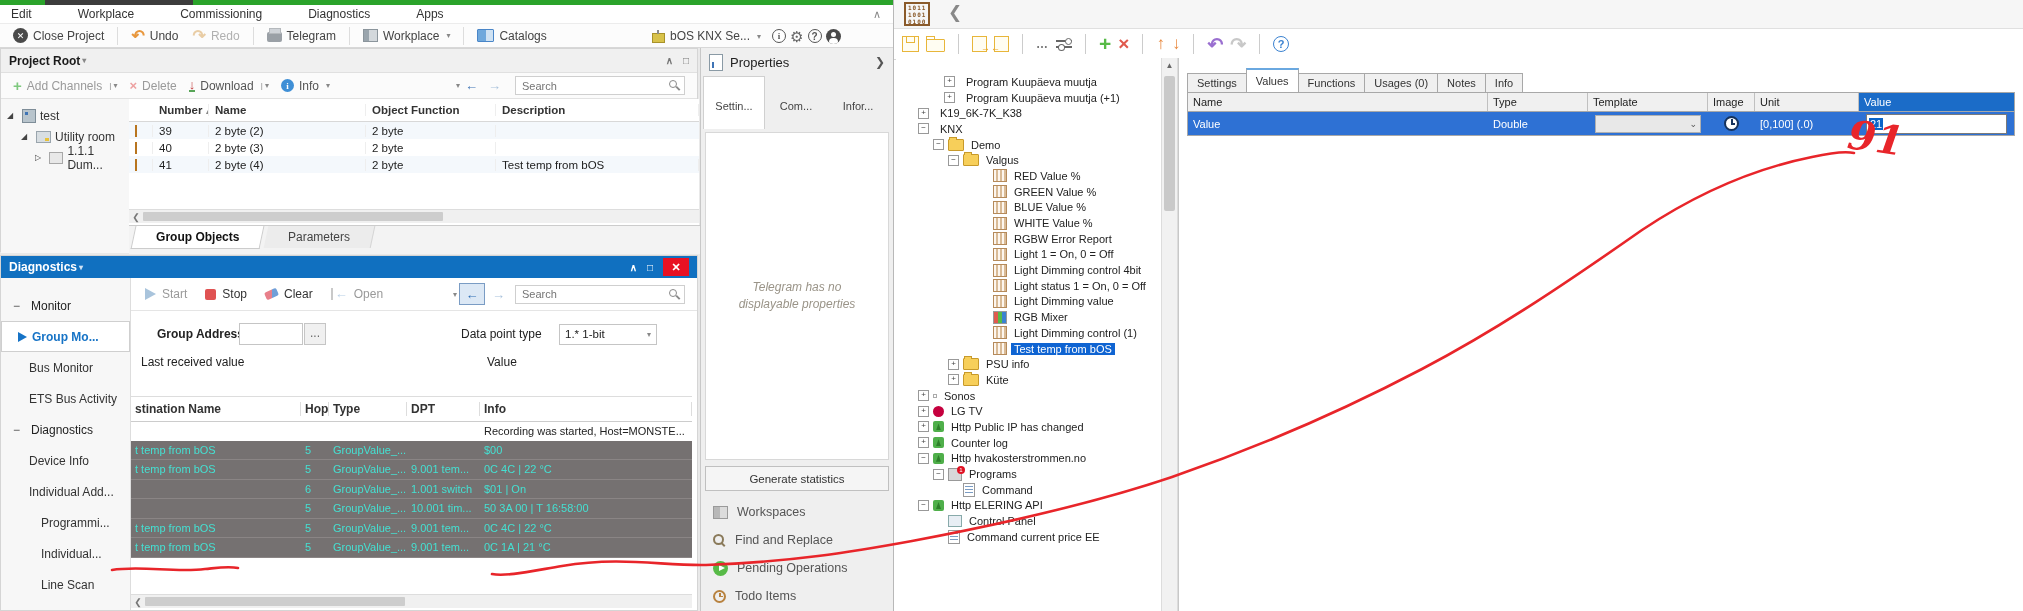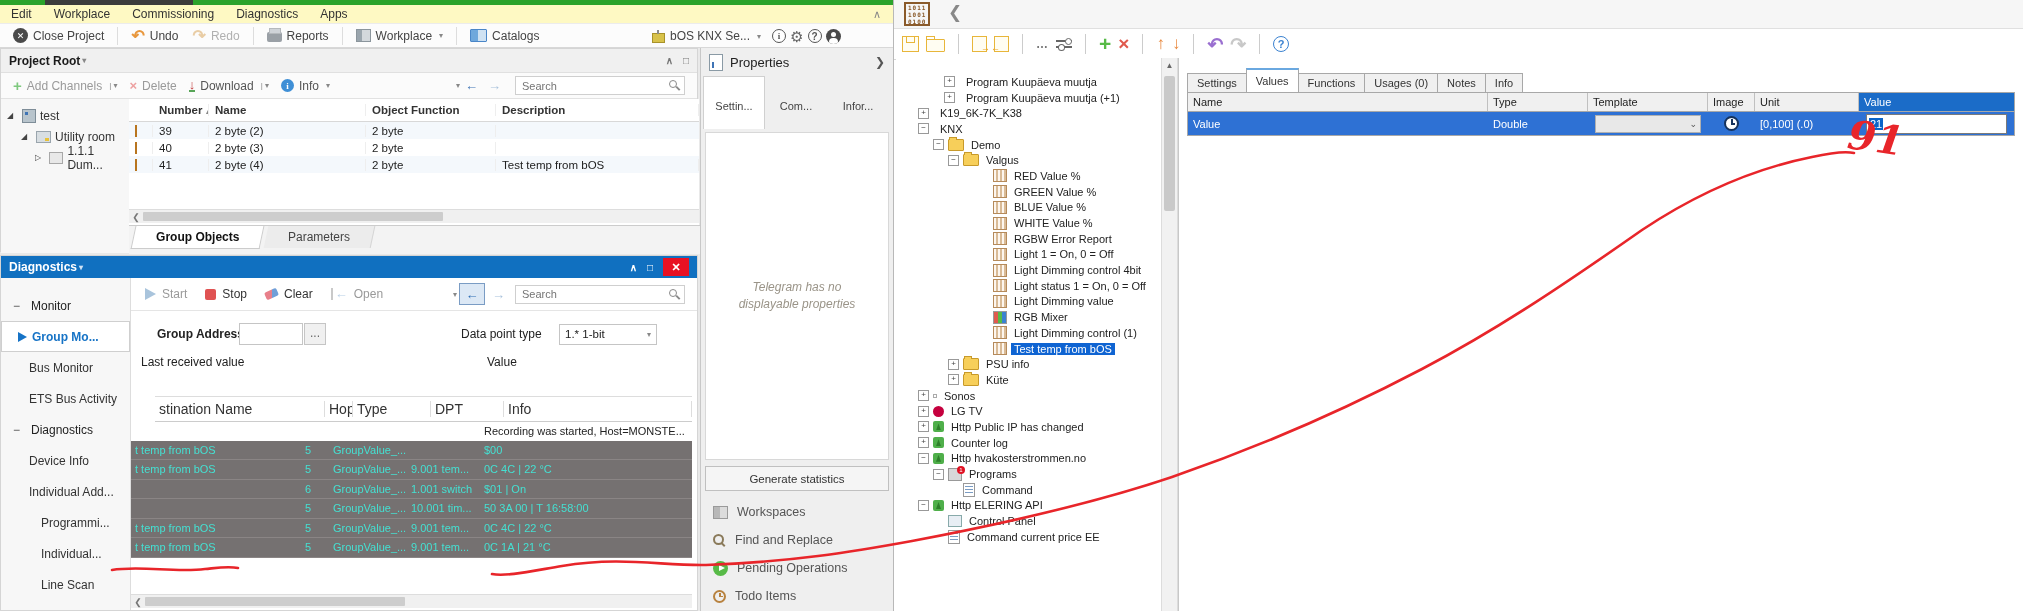--- a/index.html
+++ b/index.html
@@ -7,21 +7,21 @@
     font-family:"Liberation Sans",sans-serif;color:#222;font-size:12px;
     --anno:#e8252a;}
   .abs{position:absolute;}
   .tdiv{width:1px;height:18px;background:#ddd;margin:0 6px;}
   input{font-family:"Liberation Sans",sans-serif;}
 
   
   #ets{left:0;top:0;width:893px;height:611px;background:#e9e9e9;}
   .greenbar{left:0;top:0;width:893px;height:5px;background:#2ba32b;}
   .greendark{left:45px;top:0;width:148px;height:5px;background:#3c3c3c;}
-  .menubar{left:0;top:5px;width:893px;height:18px;background:#fef9c3;border-bottom:1px solid #ececec;display:flex;align-items:center;}
+  .menubar{left:0;top:5px;width:893px;height:18px;background:#ffffff;border-bottom:1px solid #ececec;display:flex;align-items:center;gap:24px;}
   .menubar span{padding:0 11px;font-size:12px;color:#333;}
   .ribcol{position:absolute;right:12px;top:3px;color:#888;font-size:11px;}
   .maintb{left:0;top:24px;width:893px;height:24px;background:#fcfcfc;border-bottom:1px solid #d8d8d8;display:flex;align-items:center;padding-left:6px;box-sizing:border-box;}
   .tbtn{display:flex;align-items:center;gap:5px;padding:0 7px;font-size:12px;color:#444;height:22px;}
   .tbtn.dis{color:#b0b0b0;}
   .caret{font-size:8px;color:#888;margin-left:2px;}
   .tbright{position:absolute;left:645px;top:24px;height:24px;display:flex;align-items:center;gap:4px;}
 
   
   .i-closep{width:15px;height:15px;border-radius:50%;background:#4a4a4a;color:#fff;font-size:9px;display:flex;align-items:center;justify-content:center;}
@@ -113,21 +113,21 @@
   .navbox{width:24px;height:20px;border:1px solid #7a9cc4;background:#dce8f5;display:flex;align-items:center;justify-content:center;color:#2f6eb5;font-size:13px;}
   .dctrl{height:30px;display:flex;align-items:center;font-size:12px;color:#222;position:relative;margin-top:8px;}
   .galabel{position:absolute;left:26px;font-weight:bold;}
   .gainput{position:absolute;left:108px;width:58px;height:18px;border:1px solid #c5c5c5;background:#fff;}
   .gadots{position:absolute;left:173px;width:20px;height:20px;border:1px solid #c5c5c5;background:#f0f0f0;text-align:center;color:#666;line-height:18px;}
   .dptlabel{position:absolute;left:330px;}
   .dptbox{position:absolute;left:428px;width:86px;height:19px;border:1px solid #c5c5c5;background:#fff;display:flex;align-items:center;padding:0 5px;font-size:11.5px;justify-content:space-between;color:#222;}
   .dlabels{height:26px;position:relative;font-size:12px;color:#222;margin-top:6px;}
   .dlabels .l1{position:absolute;left:10px;} .dlabels .l2{position:absolute;left:356px;}
   .mtable{position:absolute;left:0;right:5px;top:118px;}
-  .mhead{display:flex;height:24px;border-top:1px solid #ddd;border-bottom:1px solid #ccc;align-items:center;font-weight:normal;font-size:14px;color:#333;margin-left:24px;}
+  .mhead{display:flex;height:24px;border-top:1px solid #ddd;border-bottom:1px solid #ccc;align-items:center;font-weight:bold;font-size:12px;color:#333;}
   .mhead div{padding:0 4px;border-right:1px solid #ddd;box-sizing:border-box;overflow:hidden;white-space:nowrap;}
   .m-c0{width:170px;} .m-c1{width:28px;} .m-c2{width:78px;} .m-c3{width:73px;} .m-c4{flex:1;}
   .mrow{display:flex;height:18.5px;align-items:center;font-size:11px;background:#757171;color:#45e0d2;border-bottom:1px solid #8a8585;}
   .mrow div{padding:0 4px;box-sizing:border-box;overflow:hidden;white-space:nowrap;}
   .mrow.plain{background:#fff;color:#222;border-bottom:0;}
   .dscroll{position:absolute;left:0;right:5px;bottom:2px;height:13px;background:#f0f0f0;border-top:1px solid #ddd;display:flex;align-items:center;}
 
   
   #propsPanel{left:700px;top:48px;width:193px;height:563px;background:#efefef;border-left:1px solid #c8c8c8;box-sizing:border-box;}
   .prhead{height:28px;display:flex;align-items:center;gap:7px;padding:0 8px;font-size:13px;color:#222;}
@@ -256,21 +256,21 @@
           <span class="i-undo">↶</span>
           <span>Undo</span>
         </div>
       <div class="tbtn dis">
           <span class="i-redo">↷</span>
           <span>Redo</span>
         </div>
       <div class="tdiv"></div>
       <div class="tbtn">
           <span class="i-print"></span>
-          <span>Reports</span>
+          <span>Telegram</span>
         </div>
       <div class="tdiv"></div>
       <div class="tbtn">
           <span class="i-work"></span>
           <span>Workplace</span>
           <span class="caret">▾</span>
         </div>
       <div class="tdiv"></div>
       <div class="tbtn">
           <span class="i-book"></span>

